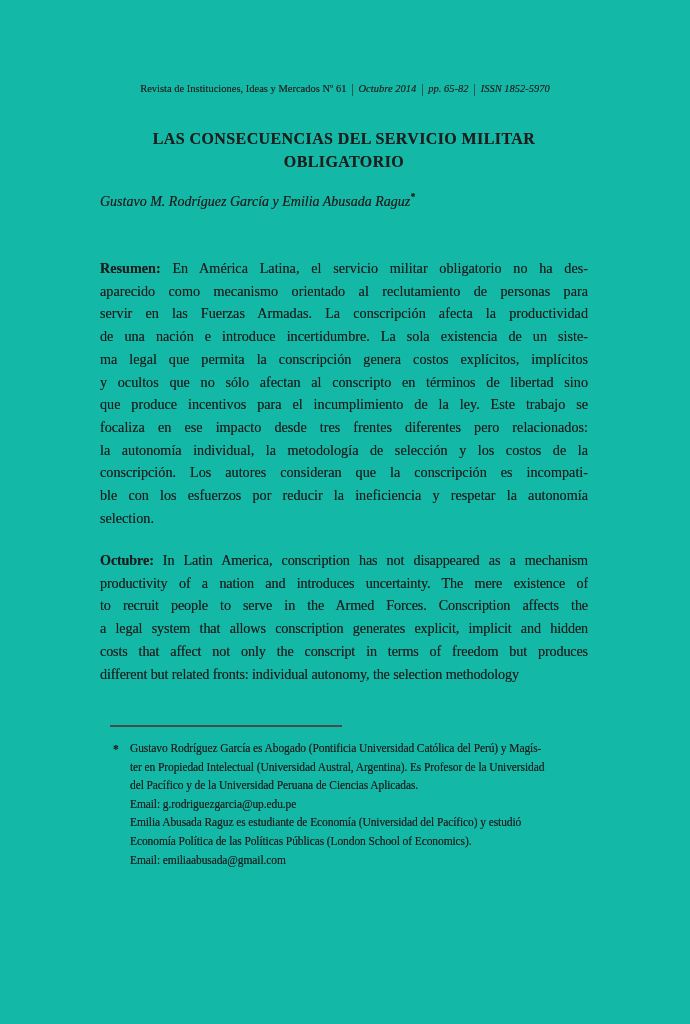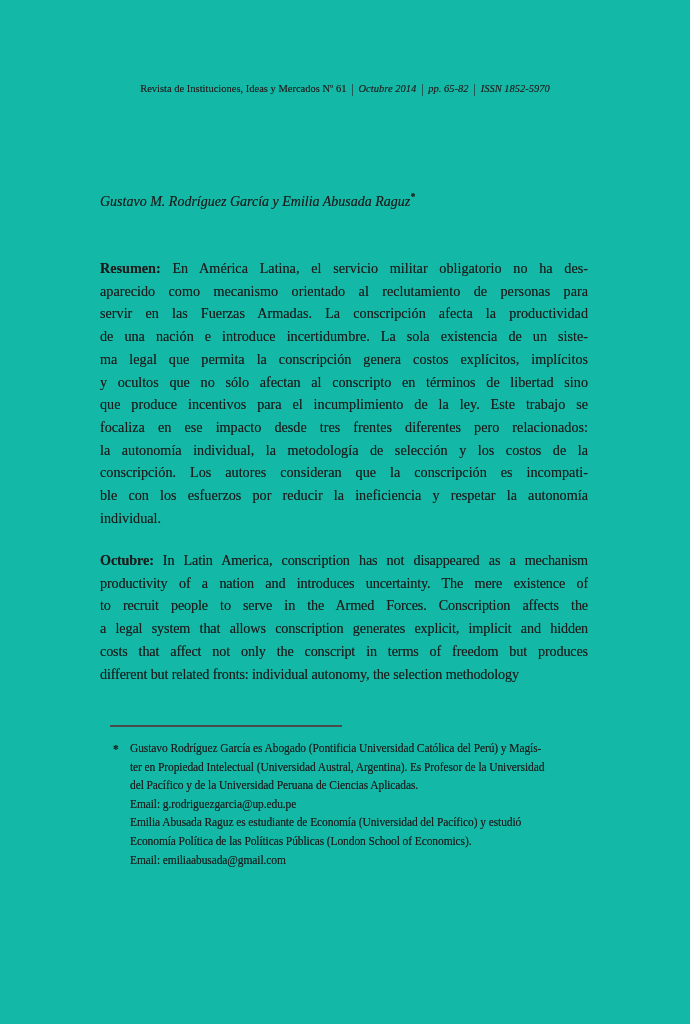--- a/index.html
+++ b/index.html
@@ -106,41 +106,45 @@
 </style>
 </head>
 <body>
 
 <div class="page">
 
   <div class="running-head">
     <span>Revista de Instituciones, Ideas y Mercados Nº 61</span><span class="sep">|</span><span class="it">Octubre 2014</span><span class="sep">|</span><span class="it">pp. 65-82</span><span class="sep">|</span><span class="it">ISSN 1852-5970</span>
   </div>
 
+  <h1 class="title">
+    <div>LAS CONSECUENCIAS DEL SERVICIO MILITAR</div>
+    <div>OBLIGATORIO</div>
+  </h1>
 
   <div class="authors">
     <span>Gustavo M. Rodríguez García y Emilia Abusada Raguz</span><sup>*</sup>
   </div>
 
   <div class="para resumen">
     <div class="line">
       <b>Resumen:</b><span> En América Latina, el servicio militar obligatorio no ha des-</span>
     </div>
     <div>
         <div class="line">aparecido como mecanismo orientado al reclutamiento de personas para</div>
         <div class="line">servir en las Fuerzas Armadas. La conscripción afecta la productividad</div>
         <div class="line">de una nación e introduce incertidumbre. La sola existencia de un siste-</div>
         <div class="line">ma legal que permita la conscripción genera costos explícitos, implícitos</div>
         <div class="line">y ocultos que no sólo afectan al conscripto en términos de libertad sino</div>
         <div class="line">que produce incentivos para el incumplimiento de la ley. Este trabajo se</div>
         <div class="line">focaliza en ese impacto desde tres frentes diferentes pero relacionados:</div>
         <div class="line">la autonomía individual, la metodología de selección y los costos de la</div>
         <div class="line">conscripción. Los autores consideran que la conscripción es incompati-</div>
         <div class="line">ble con los esfuerzos por reducir la ineficiencia y respetar la autonomía</div>
-        <div class="line last">individual.</div>
+        <div class="line last">selection.</div>
       </div>
   </div>
 
   <div class="para abstract">
     <div class="line">
       <b>Octubre:</b><span> In Latin America, conscription has not disappeared as a mechanism</span>
     </div>
     <div>
         <div class="line">productivity of a nation and introduces uncertainty. The mere existence of</div>
         <div class="line">to recruit people to serve in the Armed Forces. Conscription affects the</div>

